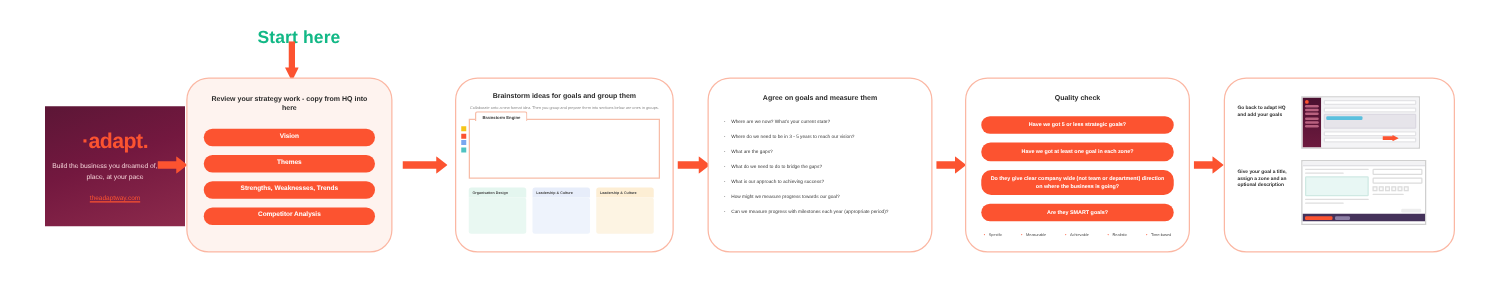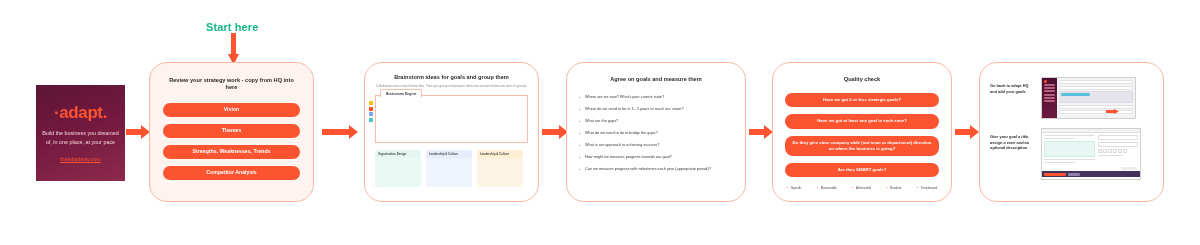--- a/index.html
+++ b/index.html
@@ -11,32 +11,32 @@
   }
   .canvas {
     position: relative;
     width: 1200px; height: 245px;
     background: #ffffff;
   }
 
   
   .start-label {
     position: absolute; left: 206px; top: 21px;
-    font-size: 11px; font-weight: bold; color: #12b886;
+    font-size: 14px; font-weight: bold; color: #12b886;
     letter-spacing: .1px; white-space: nowrap;
   }
   .start-arrow {
     position: absolute; left: 228px; top: 33px;
     width: 11px; height: 32px;
   }
 
   
   .brand-card {
     position: absolute; left: 36px; top: 85px;
-    width: 89px; height: 96px;
+    width: 112px; height: 96px;
     background: linear-gradient(160deg, #5c1636 0%, #73183f 45%, #8d2a4c 100%);
     display: flex; flex-direction: column;
     align-items: center; justify-content: center;
     padding: 6px 5px;
   }
   .brand-logo {
     font-size: 17px; font-weight: bold; color: #fc5330;
     letter-spacing: -.4px; line-height: 1;
     margin-bottom: 8px;
   }

